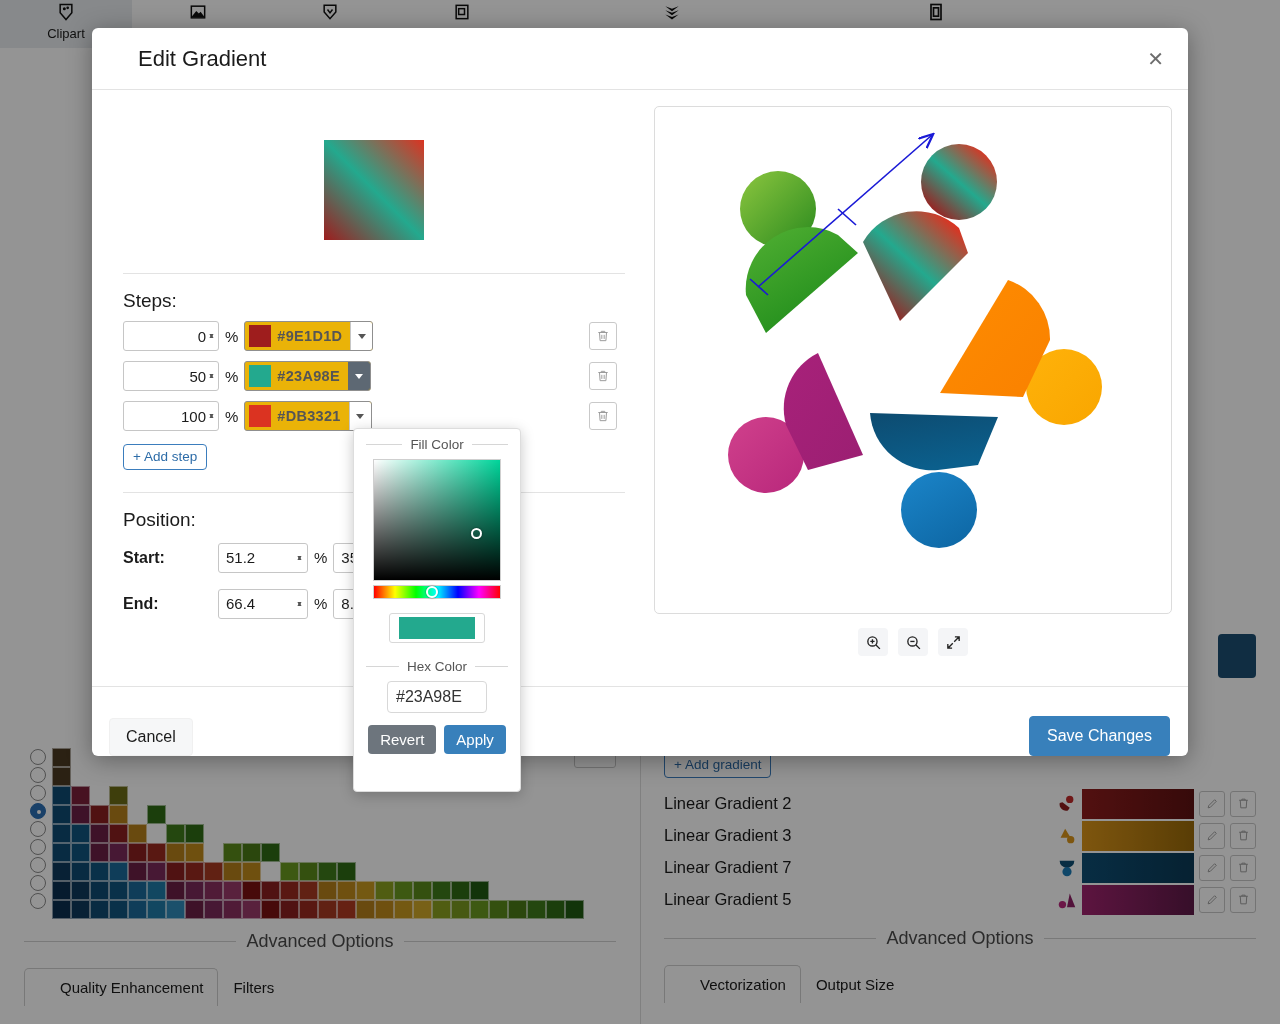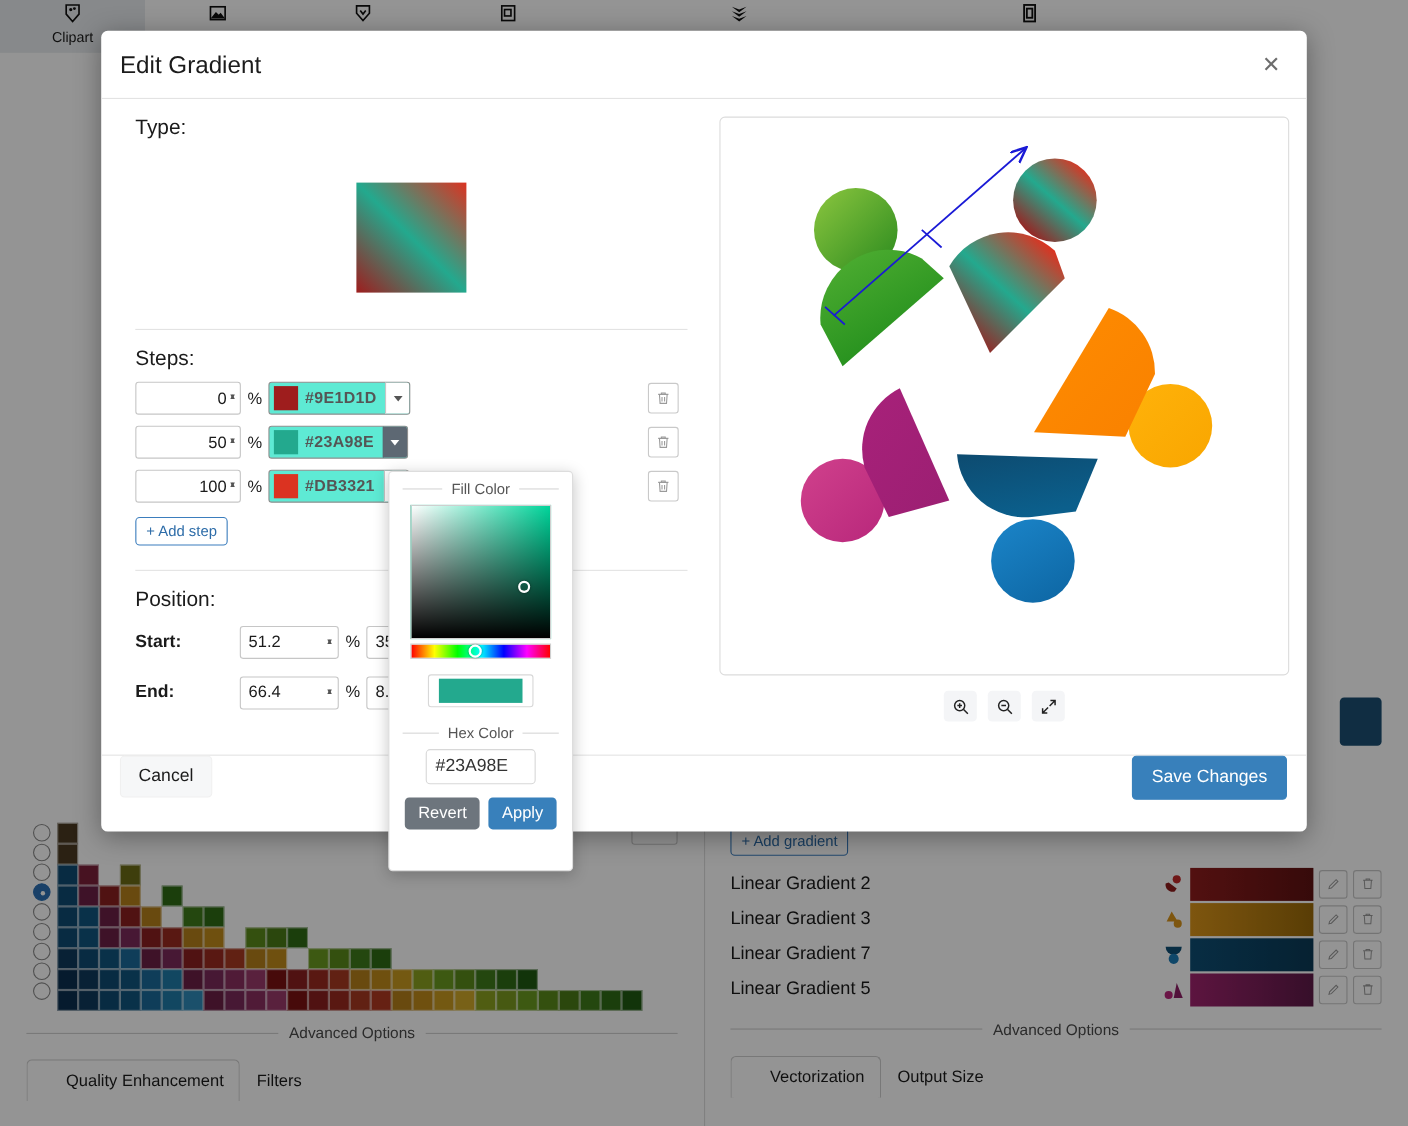--- a/index.html
+++ b/index.html
@@ -55,21 +55,21 @@
   }
   .grad-bar { width: 112px; height: 30px; }
   .icon-btn {
     width: 26px; height: 26px; margin-left: 5px;
     border: 1px solid #c9c9c9; border-radius: 3px; background: #fff;
     display: flex; align-items: center; justify-content: center;
   }
 
   .adv-sep {
     display: flex; align-items: center; gap: 10px;
-    font-size: 14px; color: #4a4a4a; margin-top: 12px;
+    font-size: 18px; color: #4a4a4a; margin-top: 12px;
   }
   .adv-sep::before, .adv-sep::after { content:""; flex:1; height:1px; background:#d0d0d0; }
 
   .tabrow { display:flex; margin-top: 16px; }
   .tab {
     font-size: 15px; color: #1b1b1b; padding: 10px 14px;
     border: 1px solid transparent; border-bottom: none;
     border-radius: 5px 5px 0 0;
   }
   .tab.active { border-color: #cfcfcf; background: #fff; padding-left: 35px; }
@@ -110,21 +110,21 @@
   #modal {
     position: absolute; left: 92px; top: 28px; width: 1096px; height: 728px;
     background: #ffffff; border-radius: 6px;
     box-shadow: 0 4px 24px rgba(0,0,0,0.35);
     display: flex; flex-direction: column;
   }
   .modal-header {
     height: 62px; display:flex; align-items:center; justify-content: space-between;
     padding: 0 18px 0 17px; border-bottom: 1px solid #e3e3e3;
   }
-  .modal-title { font-size: 22px; color: #1b1b1b; }
+  .modal-title { font-size: 22px; color: #1b1b1b; margin-left: 29px; }
   .modal-close { font-size: 20px; color: #6d6d6d; line-height: 1; padding: 4px 6px; }
   .modal-body { flex: 1; display:flex; padding: 16px 16px 0 16px; min-height: 0; }
   .modal-left { width: 548px; padding: 0 6px 0 1px; position: relative; }
   .modal-right { flex: 1; padding-left: 9px; }
 
   .sec-label { font-size: 19px; color: #1b1b1b; margin: 0 0 4px 14px; }
   .type-area {
     height: 168px; display:flex; align-items:center; justify-content:center;
     border-bottom: 1px solid #e3e3e3; margin: 0 14px;
   }
@@ -135,21 +135,21 @@
   .num-input {
     width: 96px; height: 30px; border: 1px solid #c6c6c6; border-radius: 3px;
     background: #fff; display:flex; align-items:center; justify-content: flex-end;
     padding-right: 3px; font-size: 15px; color: #1b1b1b;
   }
   .spin { display:flex; flex-direction:column; margin-left: 2px; line-height: 0; }
   .spin span { font-size: 7px; color: #555; }
   .pct { font-size: 15px; color: #1b1b1b; margin: 0 6px 0 6px; }
   .color-input {
     display:flex; align-items:center; height: 30px;
-    border: 1px solid #8f8f8f; border-radius: 3px; overflow:hidden; background:#5eead4;
+    border: 1px solid #8f8f8f; border-radius: 3px; overflow:hidden; background:#eab308;
   }
   .color-chip { width: 22px; height: 22px; margin: 0 6px 0 4px; }
   .color-hex { font-size: 14.5px; font-weight: bold; color: #555; letter-spacing: 0.3px; padding-right: 8px; }
   .color-caret {
     width: 22px; height: 30px; border-left: 1px solid #c6c6c6;
     display:flex; align-items:center; justify-content:center; background:#fff;
   }
   .color-caret.active { background: #5d6873; border-left-color:#5d6873; }
   .caret-tri { width:0;height:0;border-left:4px solid transparent;border-right:4px solid transparent;border-top:5px solid #555; }
   .color-caret.active .caret-tri { border-top-color:#fff; }
@@ -173,21 +173,21 @@
     display:flex; align-items:center; justify-content:center;
   }
   .zoom-bar { display:flex; justify-content:center; gap: 10px; margin-top: 14px; }
   .zoom-btn {
     width: 30px; height: 28px; border-radius: 4px; background: #f4f5f7;
     display:flex; align-items:center; justify-content:center;
   }
 
   .modal-footer {
     height: 70px; border-top: 1px solid #e3e3e3;
-    display:flex; align-items:flex-start; justify-content: space-between; padding: 0 18px 0 17px;
+    display:flex; align-items:flex-end; justify-content: space-between; padding: 0 18px 0 17px;
   }
   .btn-cancel {
     background:#f6f7f8; border:1px solid #f0f0f0; border-radius:4px;
     font-size:16px; color:#1b1b1b; padding: 9px 16px;
   }
   .btn-save {
     background:#3880bb; border:1px solid #3880bb; border-radius:4px;
     font-size:16px; color:#fff; padding: 10px 17px;
   }
 
@@ -569,21 +569,20 @@
 
   <div class="modal-header">
     <div class="modal-title">Edit Gradient</div>
     <div class="modal-close">✕</div>
   </div>
 
   <div class="modal-body">
 
     <div class="modal-left">
 
-      <div class="sec-label">Type:</div>
       <div class="type-area">
         <div class="type-swatch" id="type-swatch" style="background: linear-gradient(225deg, rgb(219, 51, 33) 0%, rgb(35, 169, 142) 50%, rgb(158, 29, 29) 100%);"></div>
       </div>
 
       <div class="steps-sec">
         <div class="sec-label">Steps:</div>
         <div id="steps-rows">
             <div class="step-row">
               <div class="num-input">
                 <span>0</span>

